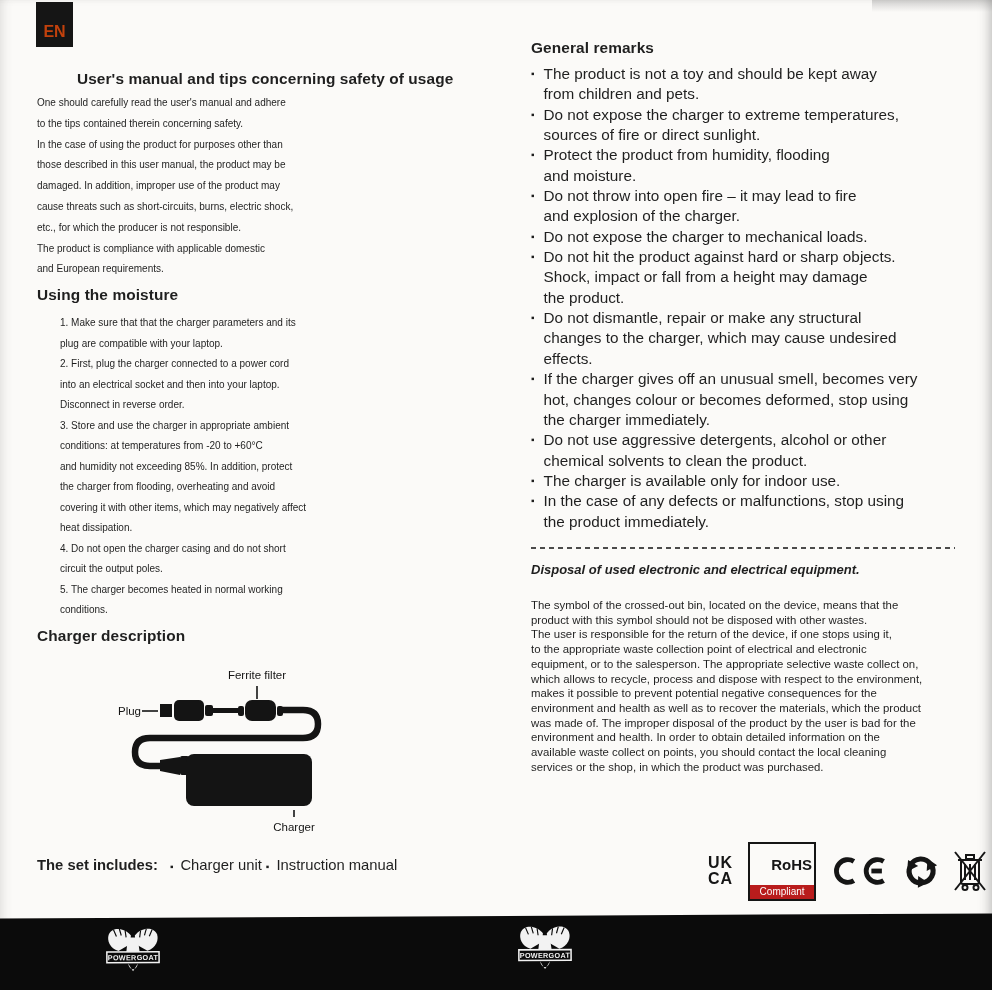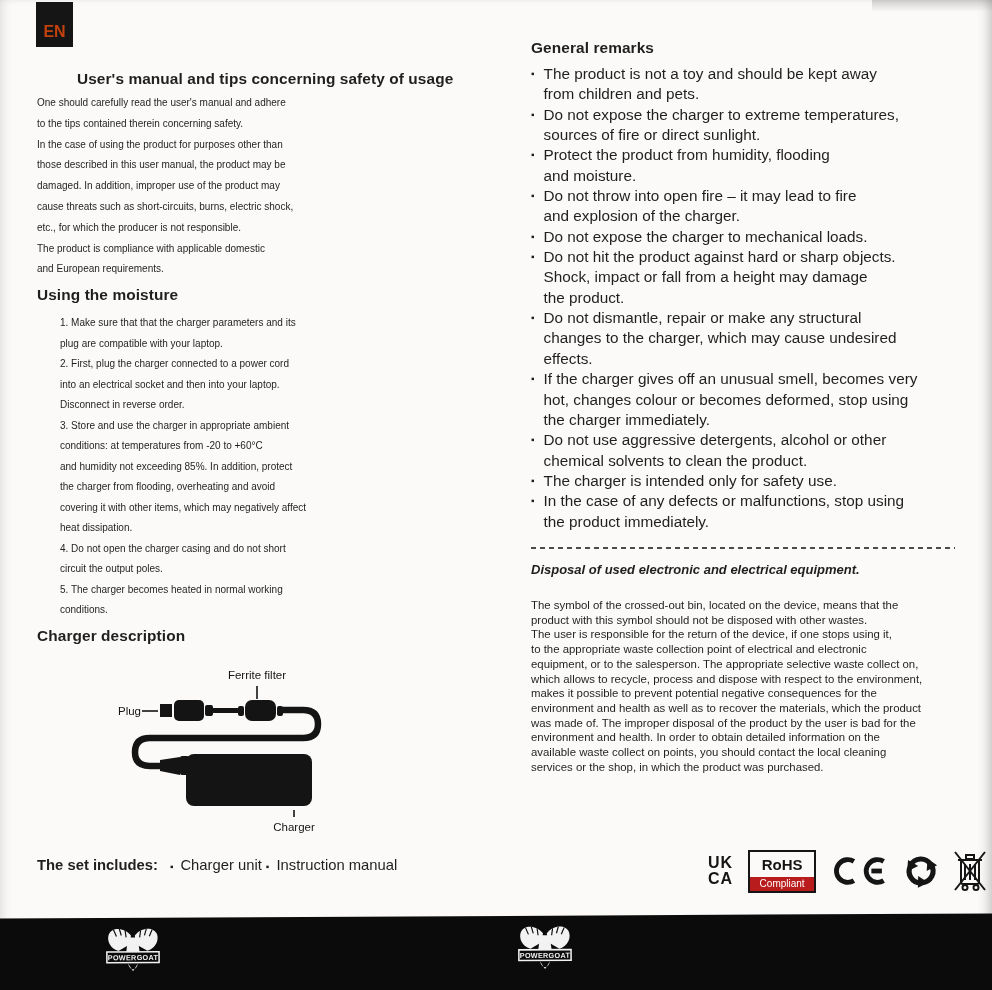--- a/index.html
+++ b/index.html
@@ -30,21 +30,21 @@
   .bullet-item{display:flex;gap:9px;font-size:15.3px;line-height:20.35px;}
   .bullet-item .sq{line-height:20.35px;}
   .bt{white-space:pre-line;}
   .divider{left:531px;top:547px;width:424px;height:2px;
     background:repeating-linear-gradient(90deg,#4b4b4b 0 5px,transparent 5px 9px);}
   .dh{left:531px;top:562px;font-size:13px;font-weight:700;font-style:italic;}
   .db{left:531px;top:583px;width:445px;font-size:11.4px;line-height:14.7px;white-space:pre-line;margin-top:15px;}
   .marks{left:708px;top:848px;display:flex;align-items:center;gap:15px;height:46px;}
   .ukca{font-weight:800;font-size:16px;line-height:16.5px;letter-spacing:1px;white-space:pre-line;color:#151515;}
   .rohs{border:2.5px solid #151515;width:64px;text-align:center;background:#fbfaf8;}
-  .rohs .rt{font-weight:800;font-size:15px;padding:4px 2px;color:#151515;}
+  .rohs .rt{font-weight:800;font-size:15px;padding:12px 2px;color:#151515;text-align:right;}
   .rohs .rb{background:#b91c1c;color:#fdfdfd;font-size:10px;padding:1px 2px 2px;}
   
   .band{position:absolute;left:-8px;right:-8px;top:916px;height:90px;background:#0b0b0b;transform:rotate(-0.3deg);}
   .goat{position:absolute;top:6px;width:58px;height:56px;}
   .goat1{left:112px;} .goat2{left:524px;}
   svg text{font-family:"Liberation Sans",sans-serif;}
 </style>
 </head>
 <body>
 
@@ -178,21 +178,21 @@
       </div>
 
       <div class="bullet-item">
         <span class="sq">▪</span>
         <span class="bt">Do not use aggressive detergents, alcohol or other
 chemical solvents to clean the product.</span>
       </div>
 
       <div class="bullet-item">
         <span class="sq">▪</span>
-        <span class="bt">The charger is intended only for safety use.</span>
+        <span class="bt">The charger is available only for indoor use.</span>
       </div>
 
       <div class="bullet-item">
         <span class="sq">▪</span>
         <span class="bt">In the case of any defects or malfunctions, stop using
 the product immediately.</span>
       </div>
     </div>
 
   <div class="abs divider"></div>

